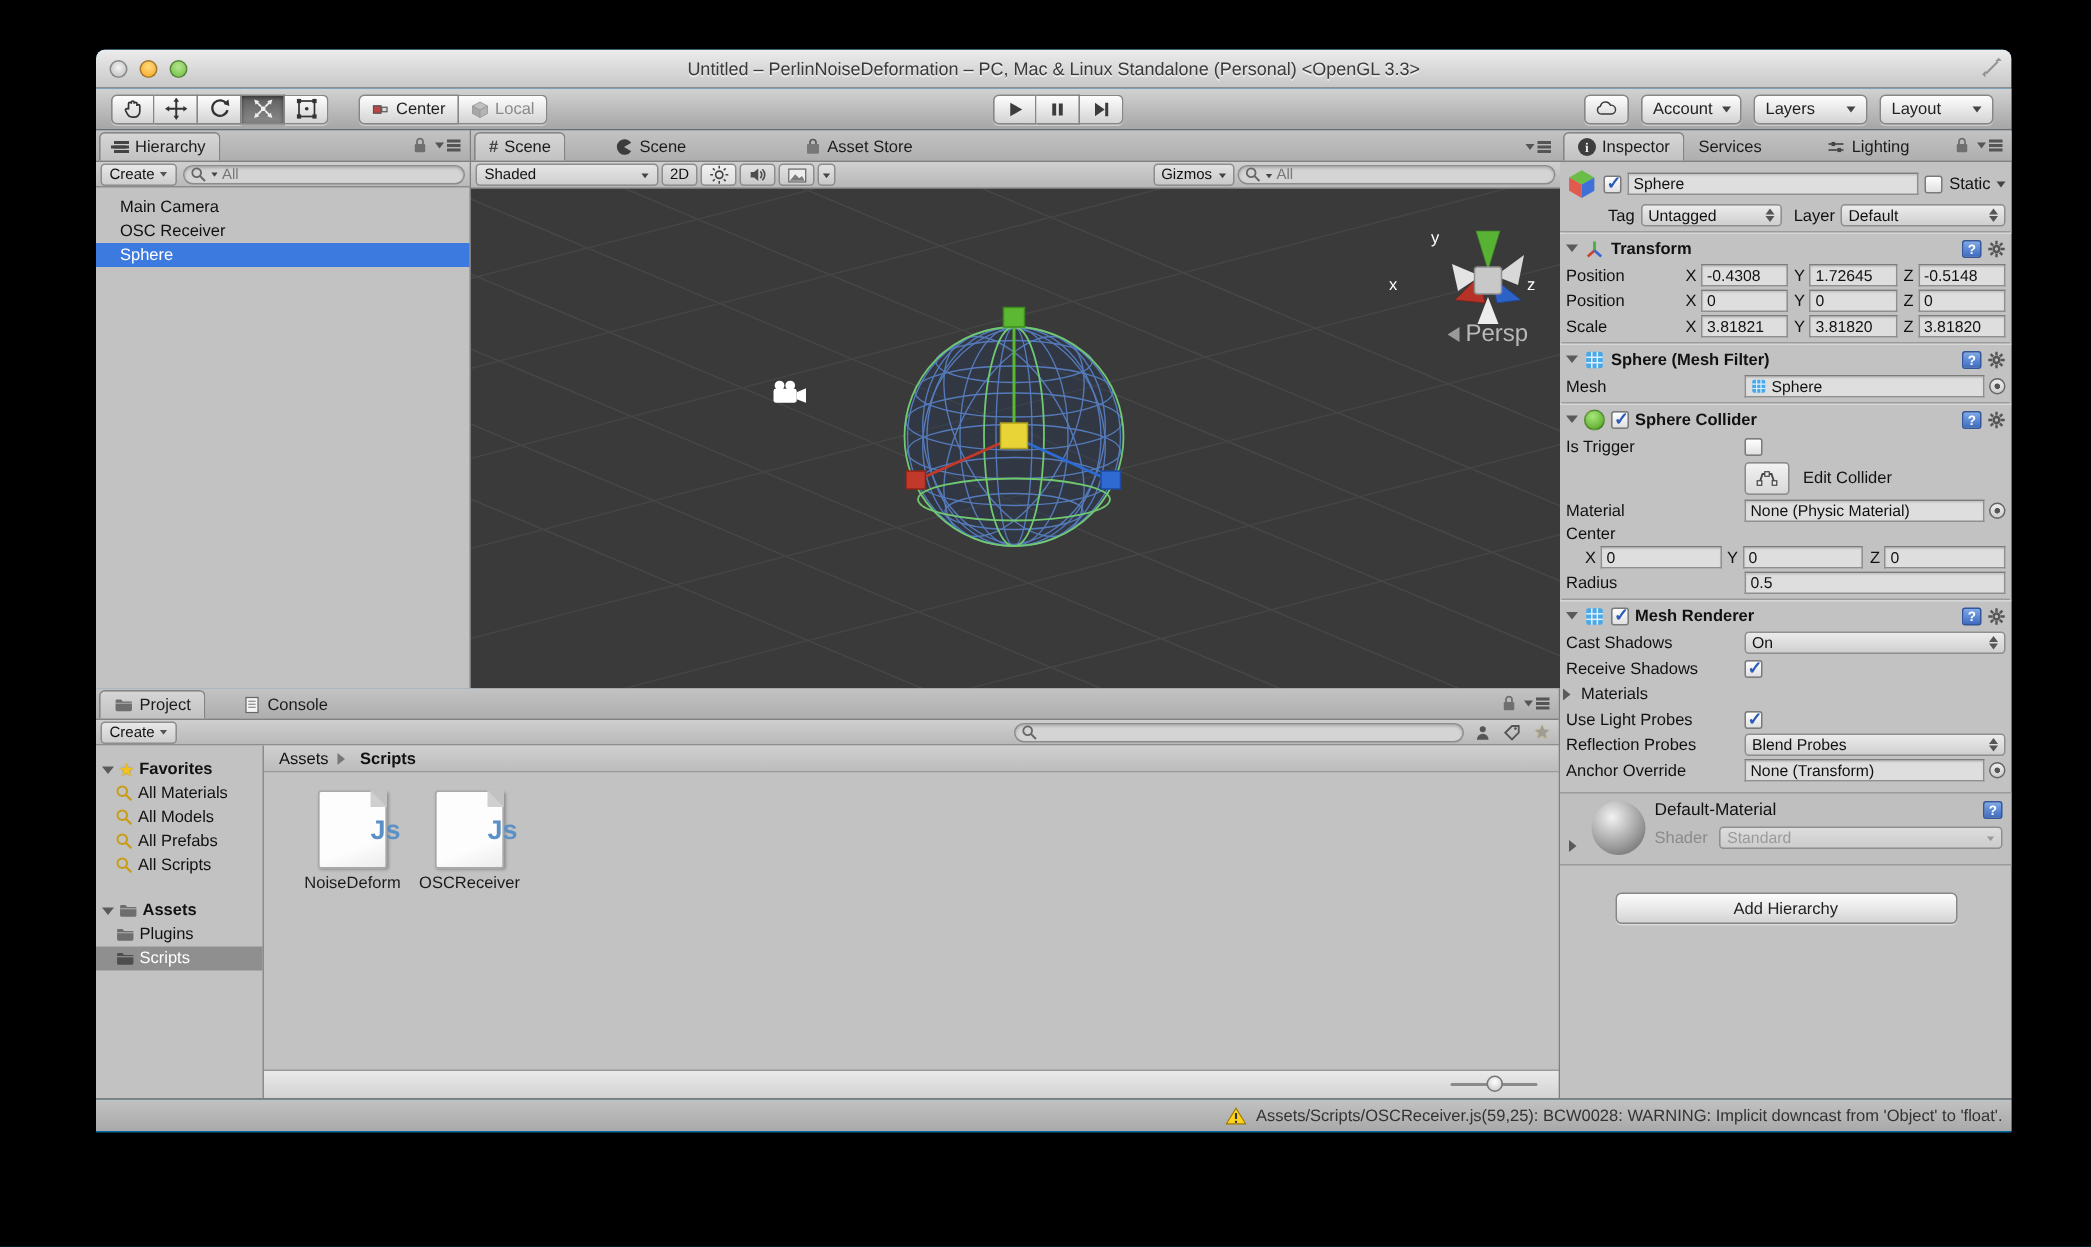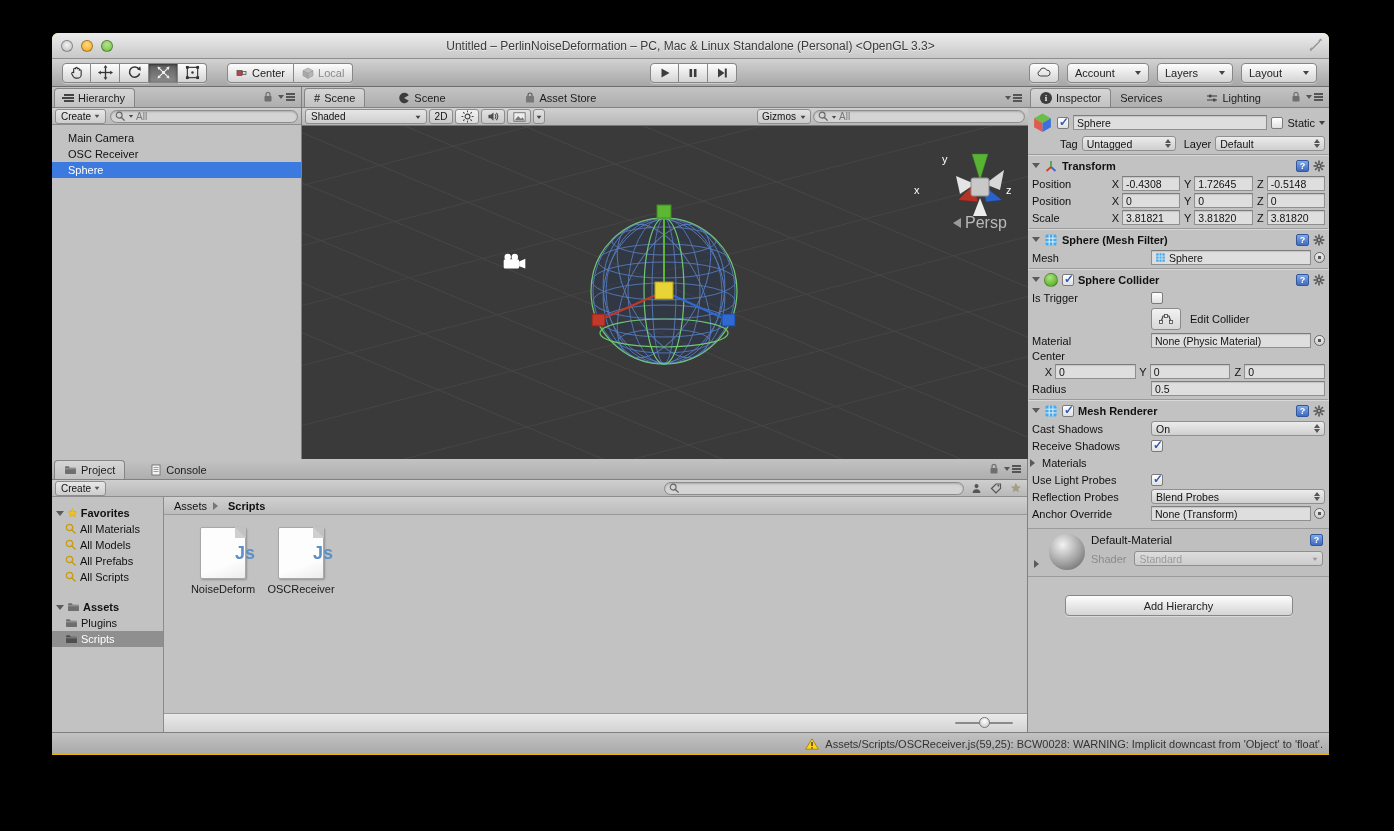--- a/index.html
+++ b/index.html
@@ -1,17 +1,17 @@
 <!DOCTYPE html>
 <html><head>
 <meta charset="utf-8">
 <style>
   * { margin:0; padding:0; box-sizing:border-box; }
   html,body { width:1394px; height:831px; background:#000; font-family:"Liberation Sans",sans-serif; overflow:hidden; -webkit-font-smoothing:antialiased; }
-  .window { position:absolute; left:52px; top:33px; width:1277px; height:722px; background:#eab308; border-radius:6px 6px 0 0; box-shadow:0 8px 30px rgba(0,0,0,.7); font-size:11px; color:#111; }
+  .window { position:absolute; left:64px; top:33px; width:1277px; height:722px; background:#0369a1; border-radius:6px 6px 0 0; box-shadow:0 8px 30px rgba(0,0,0,.7); font-size:11px; color:#111; }
 
   
   .titlebar { position:absolute; left:0; top:0; right:0; height:26px; border-radius:6px 6px 0 0; background:linear-gradient(#ececec,#c8c8c8); border-bottom:1px solid #8e8e8e; display:flex; align-items:center; }
   .tl-group { display:flex; gap:8px; margin-left:9px; }
   .tl { width:12px; height:12px; border-radius:50%; border:1px solid rgba(0,0,0,.35); }
   .tl.close { background:radial-gradient(circle at 50% 40%,#f4f4f4,#b9b9b9); }
   .tl.min { background:radial-gradient(circle at 50% 35%,#ffd97e,#f5a623); }
   .tl.max { background:radial-gradient(circle at 50% 35%,#b6e48d,#6cbf3f); }
   .title-text { position:absolute; left:0; right:0; text-align:center; font-size:12px; color:#3a3a3a; text-shadow:0 1px 0 rgba(255,255,255,.6); }
   .win-resize { position:absolute; right:6px; top:5px; width:14px; height:14px; opacity:.55; }
@@ -400,21 +400,21 @@
             <use href="#i-step"></use>
           </svg>
         </div>
     </div>
     <div class="right-tools">
       <div class="mac-btn" style="width:30px">
           <svg width="16" height="11">
             <use href="#i-cloud"></use>
           </svg>
         </div>
-      <div class="mac-btn dd-btn" style="width:82px;justify-content:space-between">
+      <div class="mac-btn dd-btn" style="width:67px;justify-content:space-between">
           <span>Account</span>
           <span class="caret"></span>
         </div>
       <div class="mac-btn dd-btn" style="width:76px;justify-content:space-between">
           <span>Layers</span>
           <span class="caret"></span>
         </div>
       <div class="mac-btn dd-btn" style="width:76px;justify-content:space-between">
           <span>Layout</span>
           <span class="caret"></span>

